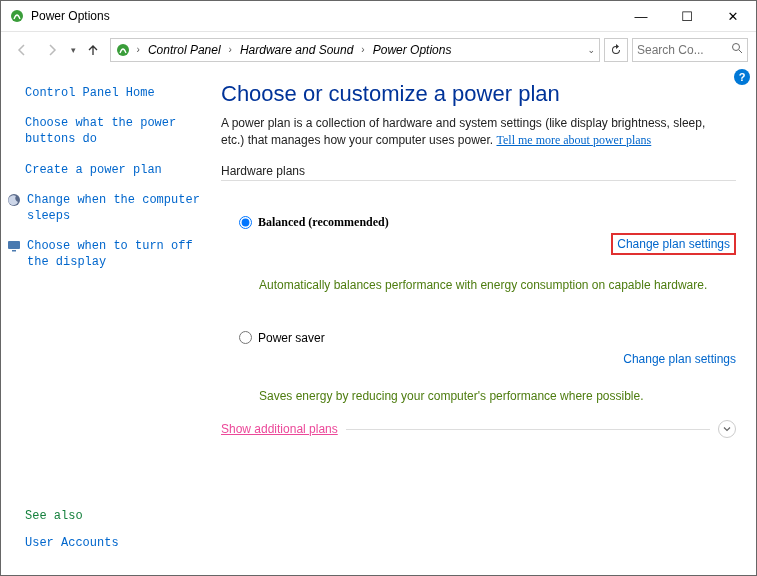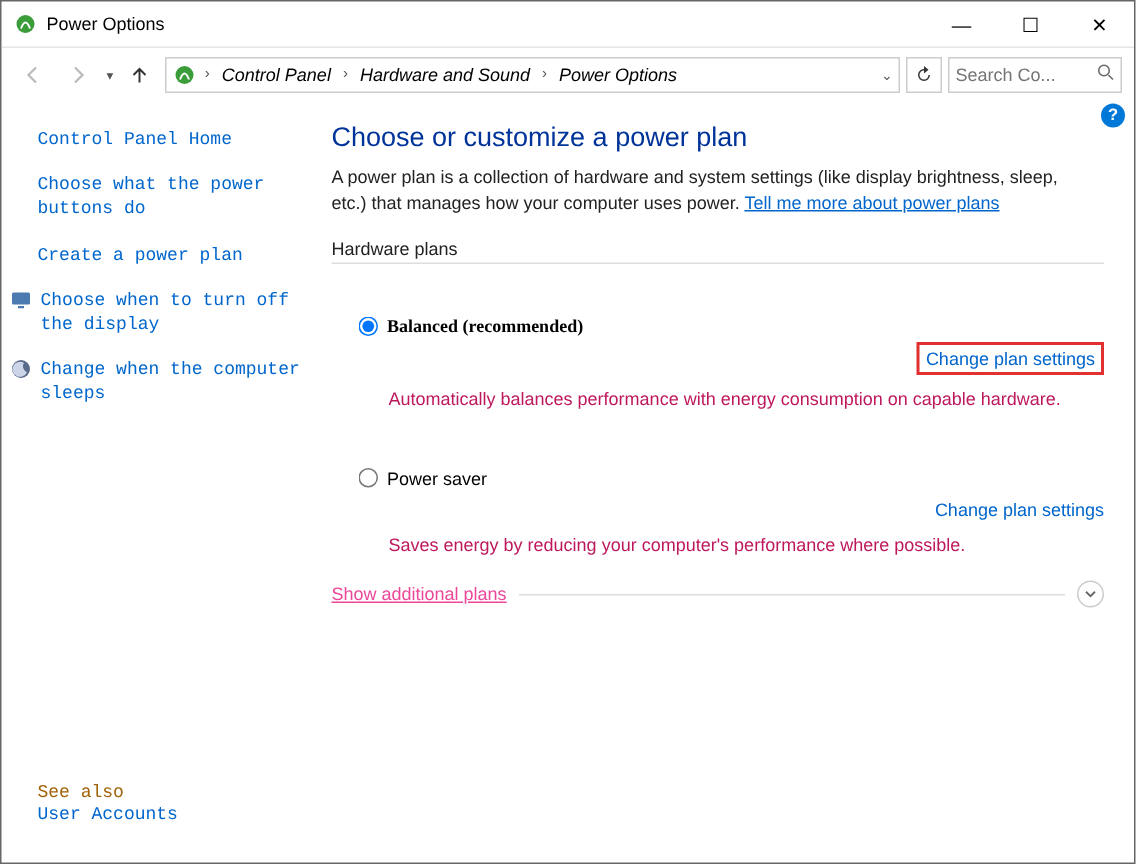--- a/index.html
+++ b/index.html
@@ -20,34 +20,34 @@
   .searchbox { width:116px; height:24px; border:1px solid #ccc; display:flex; align-items:center; padding:0 4px; color:#777; }
   .searchbox input { border:none; outline:none; width:80px; font-size:12px; color:#333; background:transparent;}
   .searchbox .sicon { margin-left:auto; color:#666;}
   .content { display:flex; height: calc(100% - 66px); }
   .sidebar { width: 210px; padding: 18px 10px 10px 24px; display:flex; flex-direction:column;font-family:Liberation Mono, monospace; }
   .sidebar a { color:#0066cc; text-decoration:none; display:block; margin-bottom: 14px; line-height:1.35; }
   .sb-item-ico { display:flex; align-items:flex-start; gap:6px; margin-bottom:14px; margin-left:-18px;}
   .sb-item-ico .ico { width:14px; height:14px; flex-shrink:0; margin-top:1px;}
   .sb-item-ico a { margin-bottom:0; }
   .sb-spacer { flex:1; }
-  .sb-seealso { color:#a16207; }
+  .sb-seealso { color:#15803d; margin-bottom:12px; }
   .main { flex:1; padding: 14px 20px 10px 10px; position:relative; }
   .help-icon { position:absolute; top:2px; right:6px; width:16px; height:16px; border-radius:50%; background:#0078d7; color:#fff; font-size:11px; font-weight:bold; display:flex; align-items:center; justify-content:center; }
-  h1.main-title { color:#003399; font-weight:400; font-size:18px; margin-bottom:8px; }
+  h1.main-title { color:#003399; font-weight:400; font-size:22px; margin-bottom:8px; }
   .desc { color:#222; margin-bottom:4px; line-height:1.45; max-width:510px;}
-  .desc a { color:#0066cc; text-decoration:underline; }
+  .desc a { color:#0066cc; text-decoration:underline;font-family:Liberation Serif, serif; }
   .section-label { margin-top:14px; color:#222; }
   .section-rule { border:none; border-top:1px solid #ddd; margin:2px 0 10px 0;}
   .plan { margin-left: 18px; margin-bottom: 16px; position:relative; }
   .plan-head { display:flex; align-items:center; }
   .plan-head label { display:flex; align-items:center; gap:6px; }
   .plan-name.bold { font-weight:600;font-family:Liberation Serif, serif; }
   .plan-link { margin-left:auto; color:#0066cc; text-decoration:none;margin-top:42px; }
-  .plan-desc { margin-left: 20px; color:#be185d; margin-top:8px; line-height:1.4; }
+  .plan-desc { margin-left: 20px; color:#4d7c0f; margin-top:22px; line-height:1.4; }
   .highlight { border:2px solid #e03030; padding:2px 4px; }
   .show-more { display:flex; align-items:center; margin-top:8px;}
   .show-more-label { color:#ec4899;text-decoration:underline; }
   .show-more hr { flex:1; margin:0 8px; border:none; border-top:1px solid #ddd;}
   .expand-btn { width:18px; height:18px; border:1px solid #ccc; border-radius:50%; display:inline-flex; align-items:center; justify-content:center; font-size:10px; color:#555;}
   input[type=radio]{ width:13px; height:13px;}
 </style>
 </head>
 <body>
 
@@ -113,34 +113,34 @@
 </div>
 
 <div class="content">
   <div class="sidebar">
     <a href="#">Control Panel Home</a>
     <a href="#">Choose what the power buttons do</a>
     <a href="#">Create a power plan</a>
     <div class="sb-item-ico">
       <span class="ico">
         <svg viewBox="0 0 14 14">
+            <circle cx="7" cy="7" r="6" fill="#5a6a8a"></circle>
+            <path d="M9 3 A5 5 0 1 0 11 9 A4 4 0 0 1 9 3" fill="#cdd6e8"></path>
+          </svg>
+      </span>
+      <a href="#">Change when the computer sleeps</a>
+    </div>
+    <div class="sb-item-ico">
+      <span class="ico">
+        <svg viewBox="0 0 14 14">
             <rect x="1" y="2" width="12" height="8" rx="1" fill="#4a7ab0"></rect>
             <rect x="5" y="11" width="4" height="1.5" fill="#4a7ab0"></rect>
           </svg>
       </span>
       <a href="#">Choose when to turn off the display</a>
-    </div>
-    <div class="sb-item-ico">
-      <span class="ico">
-        <svg viewBox="0 0 14 14">
-            <circle cx="7" cy="7" r="6" fill="#5a6a8a"></circle>
-            <path d="M9 3 A5 5 0 1 0 11 9 A4 4 0 0 1 9 3" fill="#cdd6e8"></path>
-          </svg>
-      </span>
-      <a href="#">Change when the computer sleeps</a>
     </div>
     <div class="sb-spacer"></div>
     <div class="sb-seealso">See also</div>
     <a href="#">User Accounts</a>
   </div>
 
   <div class="main">
     <span class="help-icon">?</span>
     <h1 class="main-title">Choose or customize a power plan</h1>
     <p class="desc">

